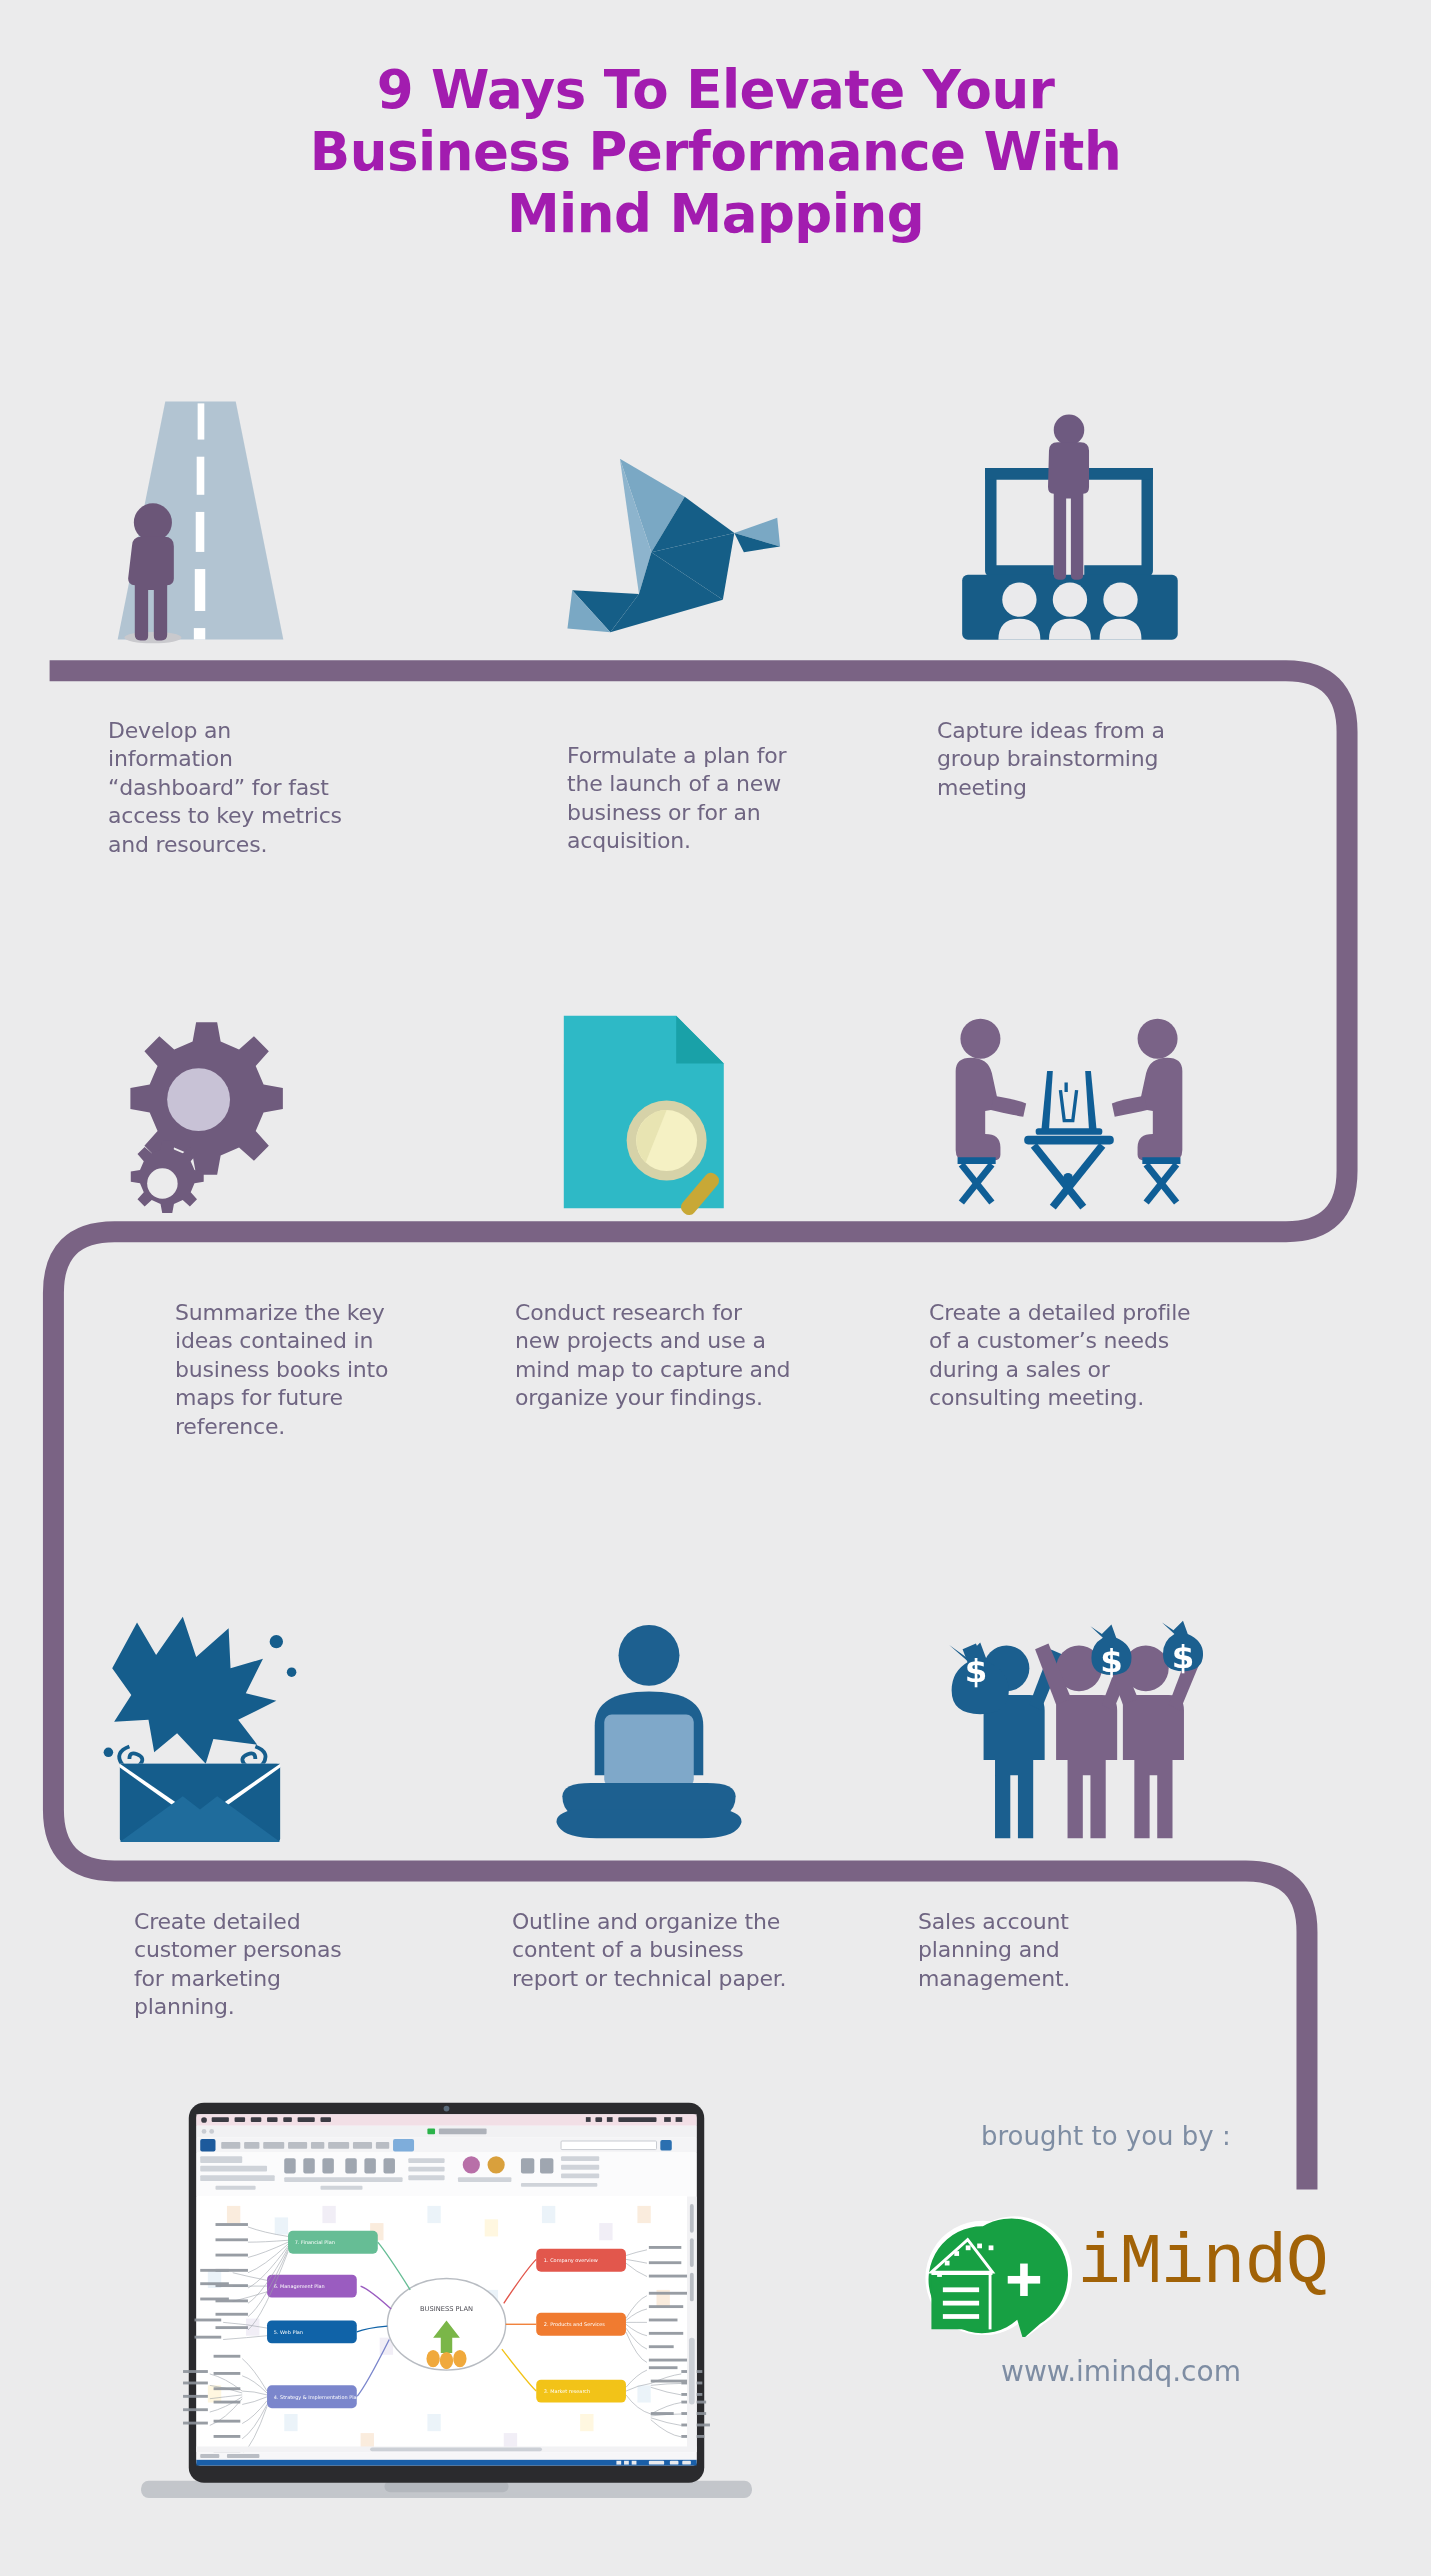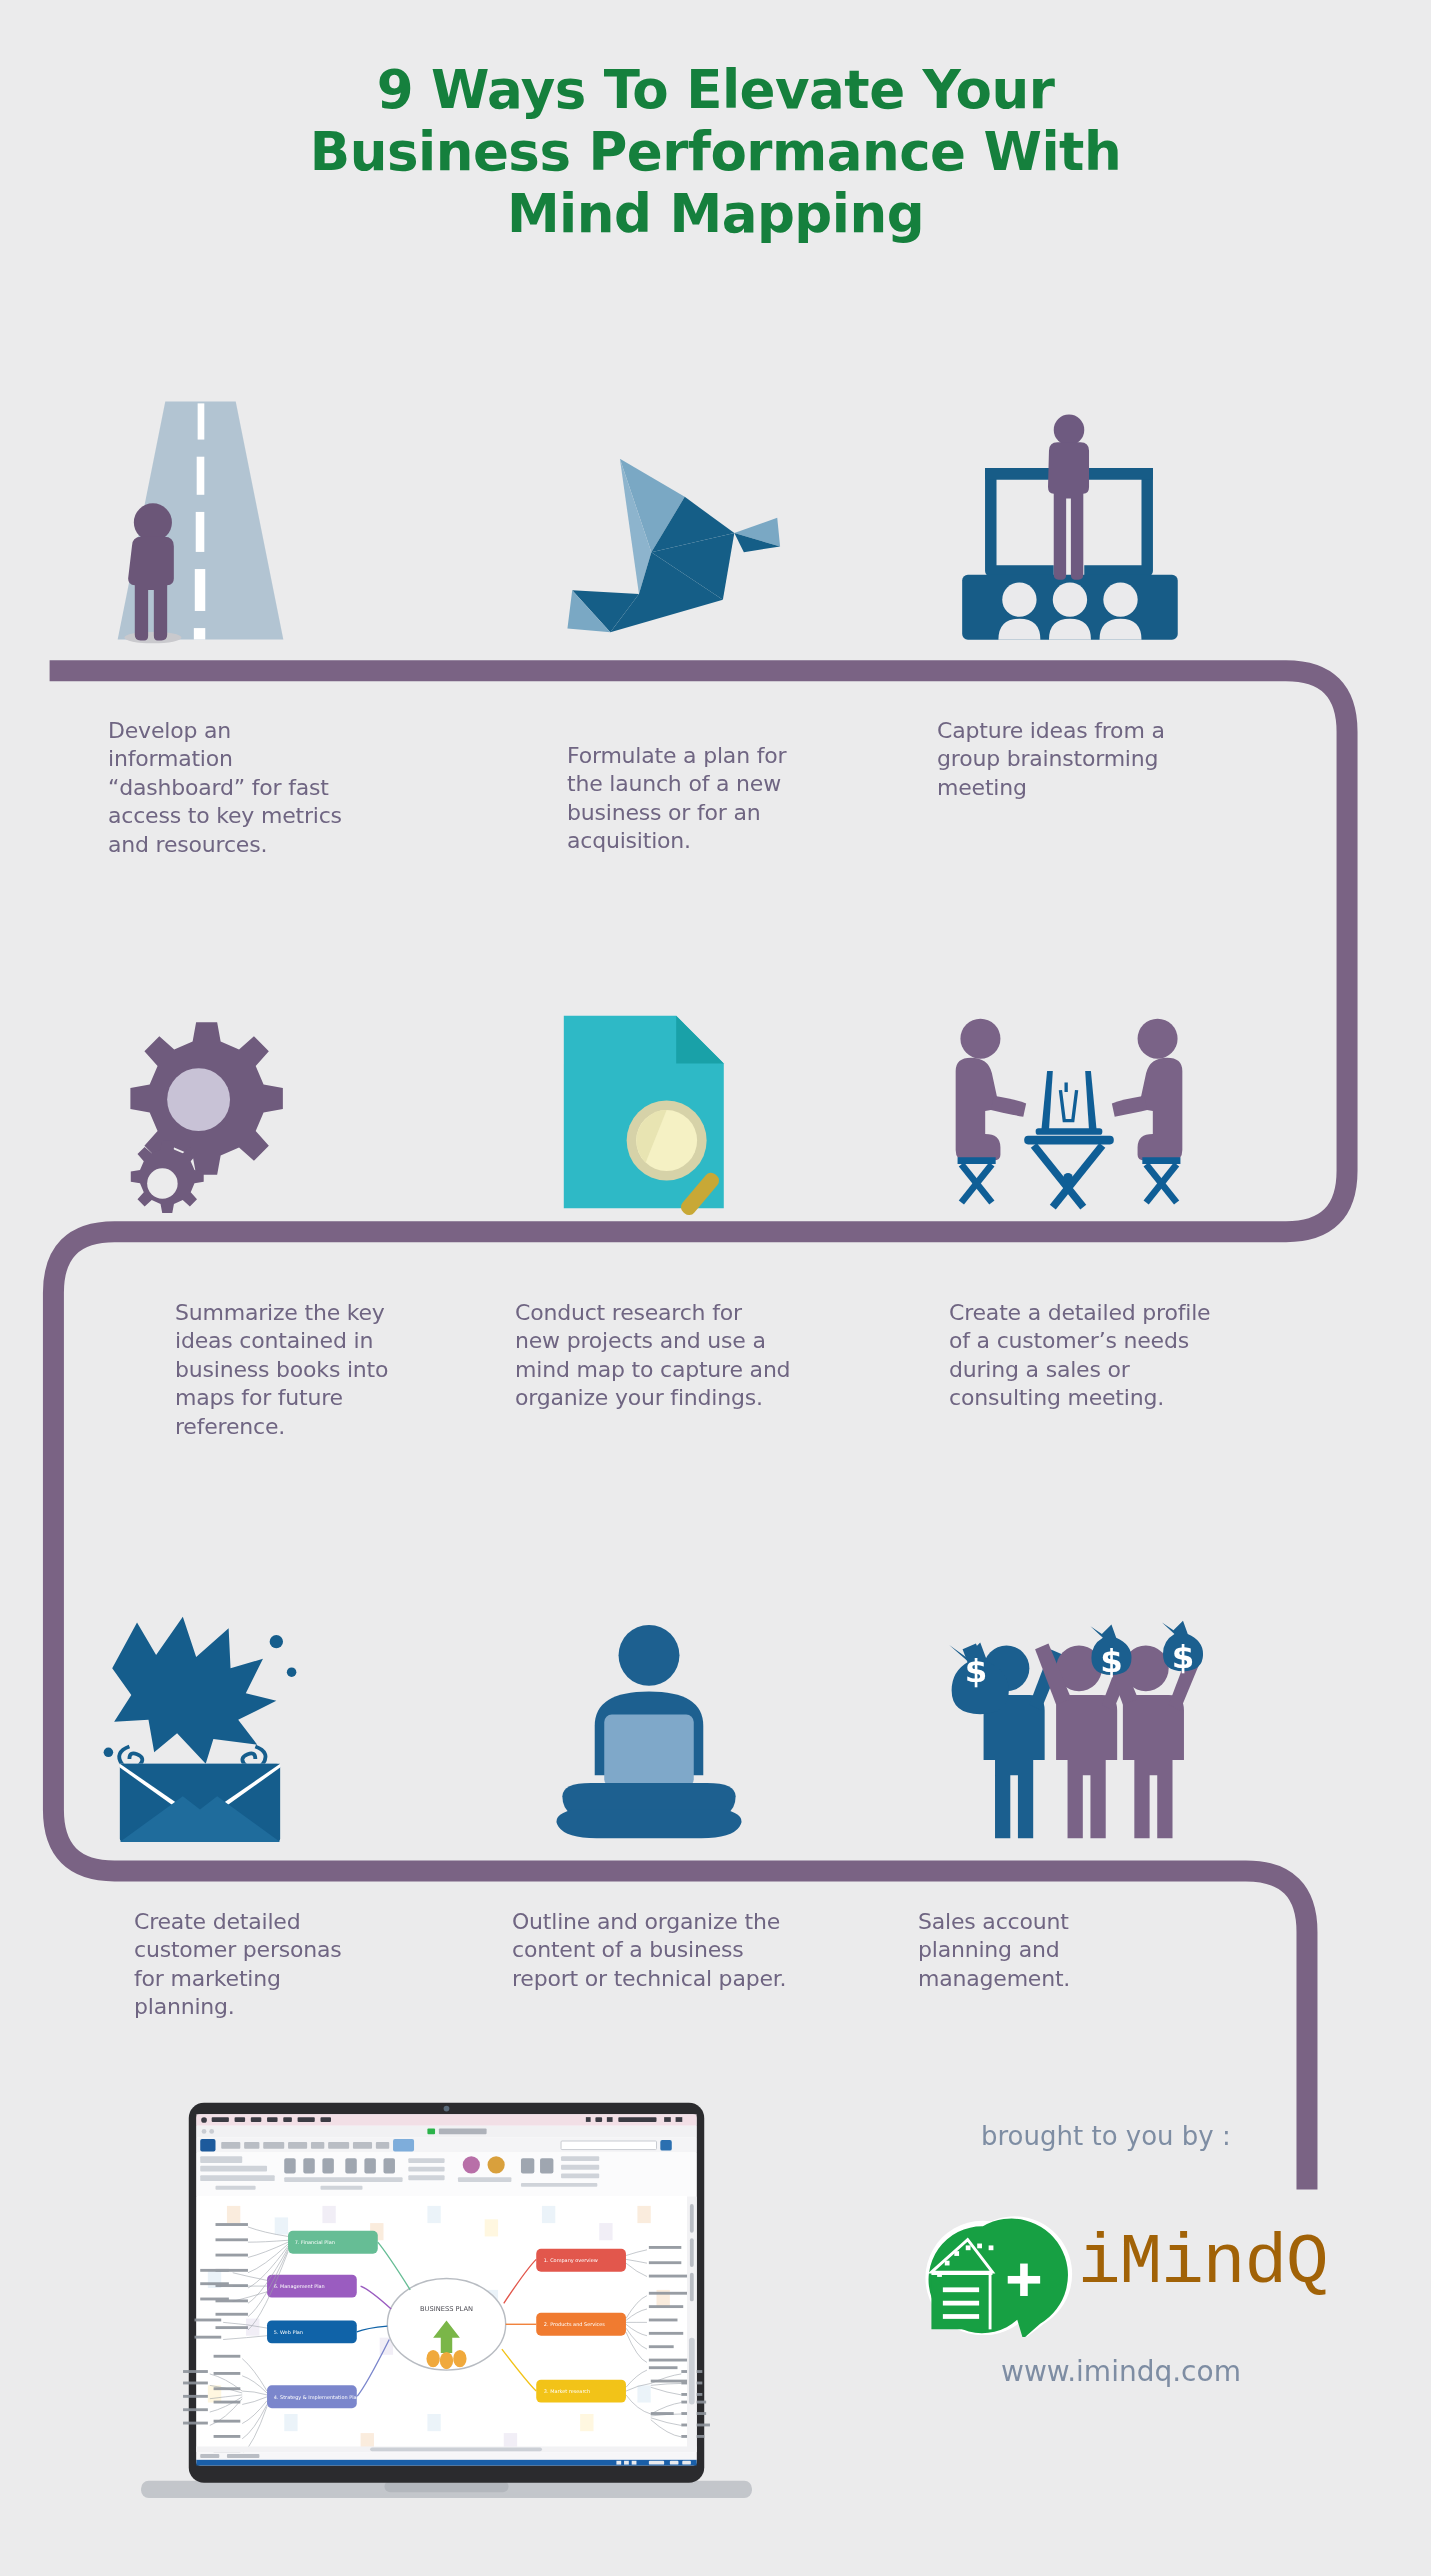--- a/index.html
+++ b/index.html
@@ -11,21 +11,21 @@
     position: relative;
     overflow: hidden;
   }
   #canvas { position: absolute; inset: 0; }
 
   
   .title {
     position: absolute;
     left: 0; right: 0; top: 59px;
     text-align: center;
-    color: #15803d;
+    color: #a21caf;
     font-size: 53px;
     font-weight: bold;
     line-height: 1.17;
     letter-spacing: -0.5px;
     font-family: "DejaVu Sans", sans-serif;
   }
   .title .ln { display: block; }
 
   
   #snake { position: absolute; left: 0; top: 0; }
@@ -203,21 +203,21 @@
           <path d="M54 160 L22 200"></path>
         <path d="M212 156 L252 156"></path>
           <path d="M216 160 L248 200"></path>
           <path d="M248 160 L216 200"></path>
       </g>
     </svg>
   </div>
 
   <div class="text-cell" style="left:515px; top:1299px; width:277px;">Conduct research for new projects and use a mind map to capture and organize your findings.</div>
   <div class="text-cell" style="left:175px; top:1299px; width:218px;">Summarize the key ideas contained in business books into maps for future reference.</div>
-  <div class="text-cell" style="left:929px; top:1299px; width:277px;margin-left:20px;">Create a detailed profile of a customer’s needs during a sales or consulting meeting.</div>
+  <div class="text-cell" style="left:929px; top:1299px; width:277px;">Create a detailed profile of a customer’s needs during a sales or consulting meeting.</div>
 
   <div class="icon-cell" style="left:57px; top:1603px; width:286px; height:239px;">
     <svg width="210" height="229" viewBox="0 0 220 240">
       <g fill="#155d8c">
         <polygon points="18,58 44,10 64,44 92,4 106,46 140,16 142,58 176,48 158,84 190,92 150,112 170,138 124,132 116,158 86,126 62,146 56,112 20,114 38,86"></polygon>
         <circle cx="190" cy="30" r="7"></circle>
         <circle cx="206" cy="62" r="5"></circle>
         <circle cx="14" cy="146" r="5"></circle>
         <path d="M36 140 q-16 6 -8 18 q8 10 18 2 q8 -8 -2 -12 q-8 -3 -8 5" fill="none" stroke="#155d8c" stroke-width="4"></path>
         <path d="M168 140 q16 6 8 18 q-8 10 -18 2 q-8 -8 2 -12 q8 -3 8 5" fill="none" stroke="#155d8c" stroke-width="4"></path>

